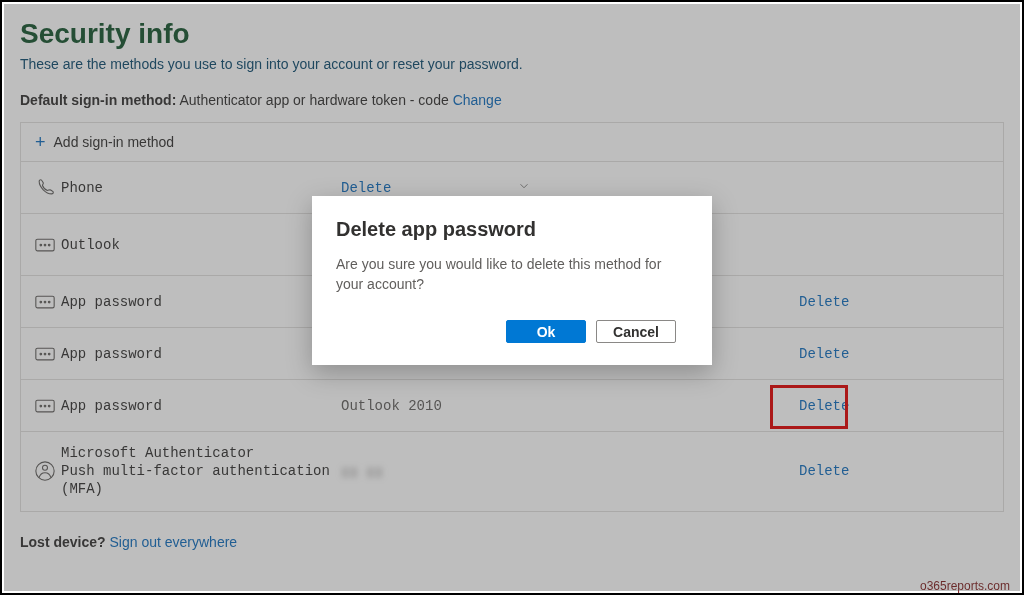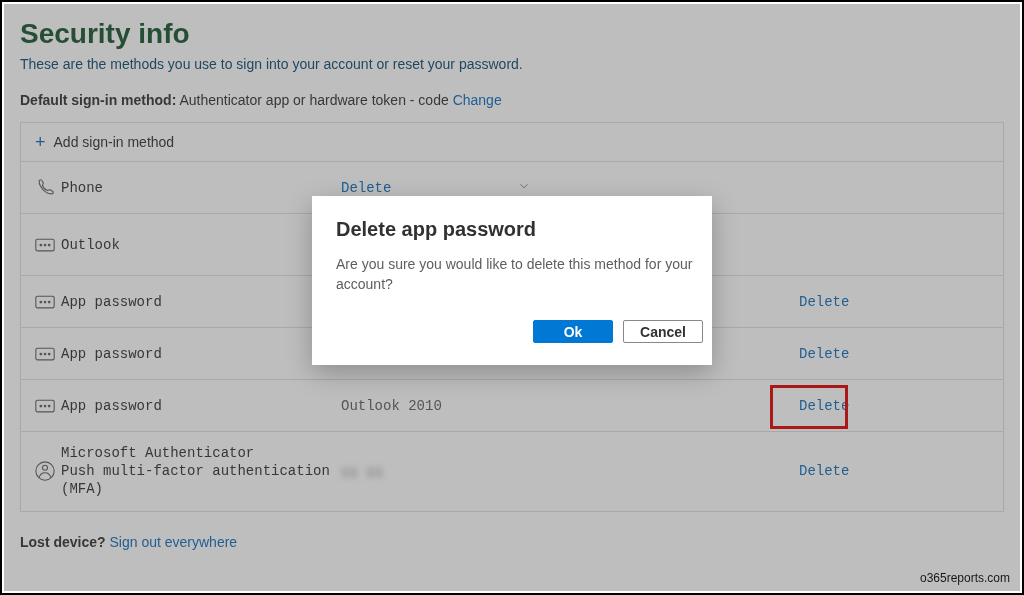--- a/index.html
+++ b/index.html
@@ -28,25 +28,25 @@
   .delete-cell { width: 160px; text-align: left; }
   .delete-link { color: #0f6cbd; cursor: pointer; }
   .chevron-cell { width: 30px; text-align: right; color: #605e5c; }
 
   .row .highlight { position: absolute; right: 155px; top: 5px; width: 78px; height: 44px; border: 3px solid #e20000; pointer-events: none; }
 
   .lost { font-size: 14px; margin-top: 22px; }
   .lost .lbl { font-weight: 600; }
   .lost .lnk { color: #0f6cbd; cursor: pointer; margin-top: 44px; }
 
-  .watermark { position: absolute; right: 12px; bottom: 8px; font-size: 12px; color: #000000; margin-left: 48px; }
+  .watermark { position: absolute; right: 12px; bottom: 0; font-size: 12px; color: #7f1d1d; margin-left: 48px; }
 
   
   .overlay { position: absolute; inset: 2px; background: rgba(70,70,70,0.35); display: flex; align-items: flex-start; justify-content: center; }
-  .dialog { background: #fff; width: 400px; margin-top: 192px; padding: 22px 9px 22px 24px; box-shadow: 0 8px 24px rgba(0,0,0,0.25); }
+  .dialog { background: #fff; width: 400px; margin-top: 192px; padding: 22px 36px 22px 24px; box-shadow: 0 8px 24px rgba(0,0,0,0.25); }
   .dialog h2 { font-size: 20px; font-weight: 600; margin-bottom: 14px; color: #323130; }
   .dialog p  { font-size: 14px; color: #605e5c; margin-bottom: 26px; line-height: 1.4; }
   .dlg-buttons { display: flex; justify-content: flex-end; gap: 10px; }
   .btn { min-width: 80px; height: 23px; font-size: 14px; font-weight: 600; border-radius: 2px; cursor: pointer; }
   .btn.primary { background: #0078d4; color: #fff; border: 1px solid #0078d4; }
   .btn.secondary { background: #fff; color: #323130; border: 1px solid #8a8886; }
 
   .blur { filter: blur(3px); display: inline-block; }
 
   svg { stroke: #605e5c; stroke-width: 1.3; fill: none; }

